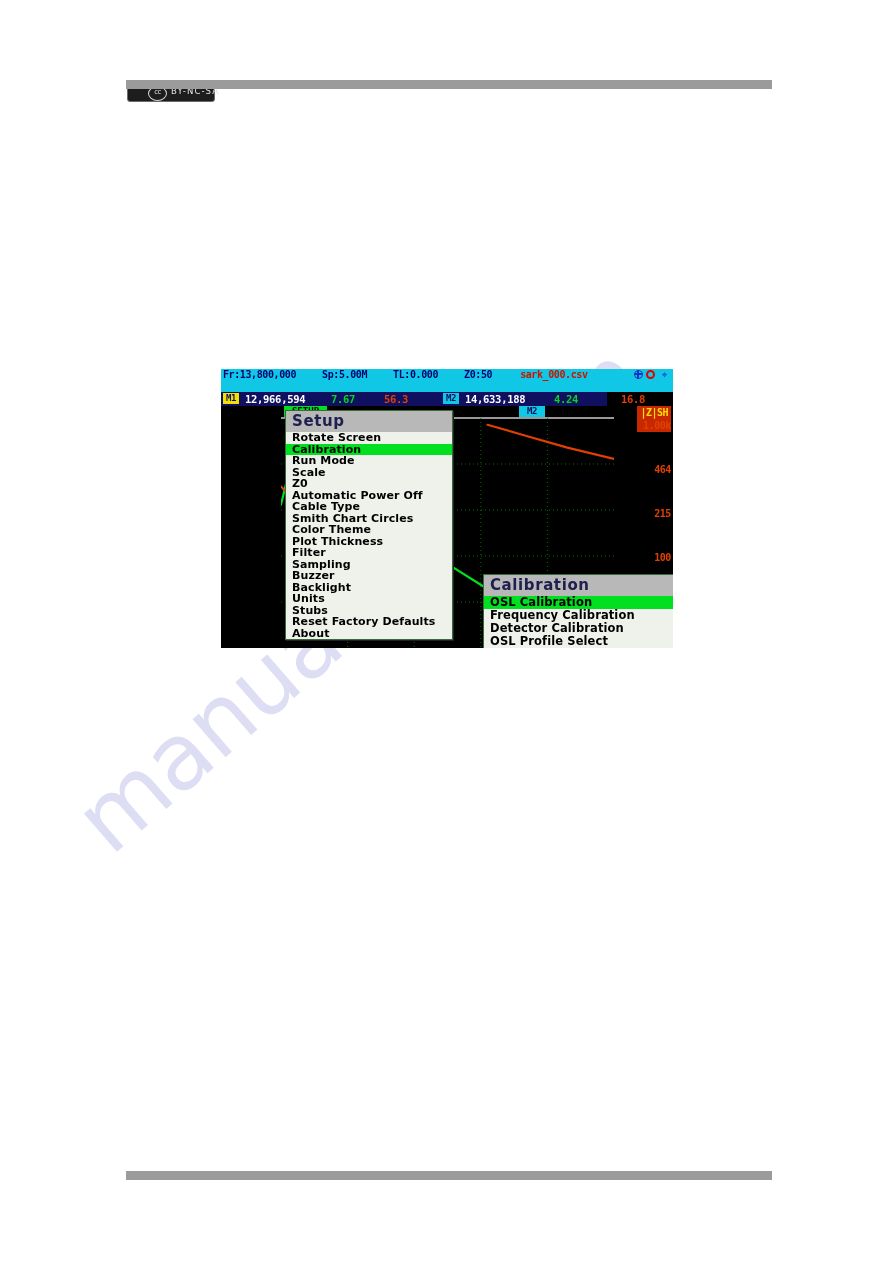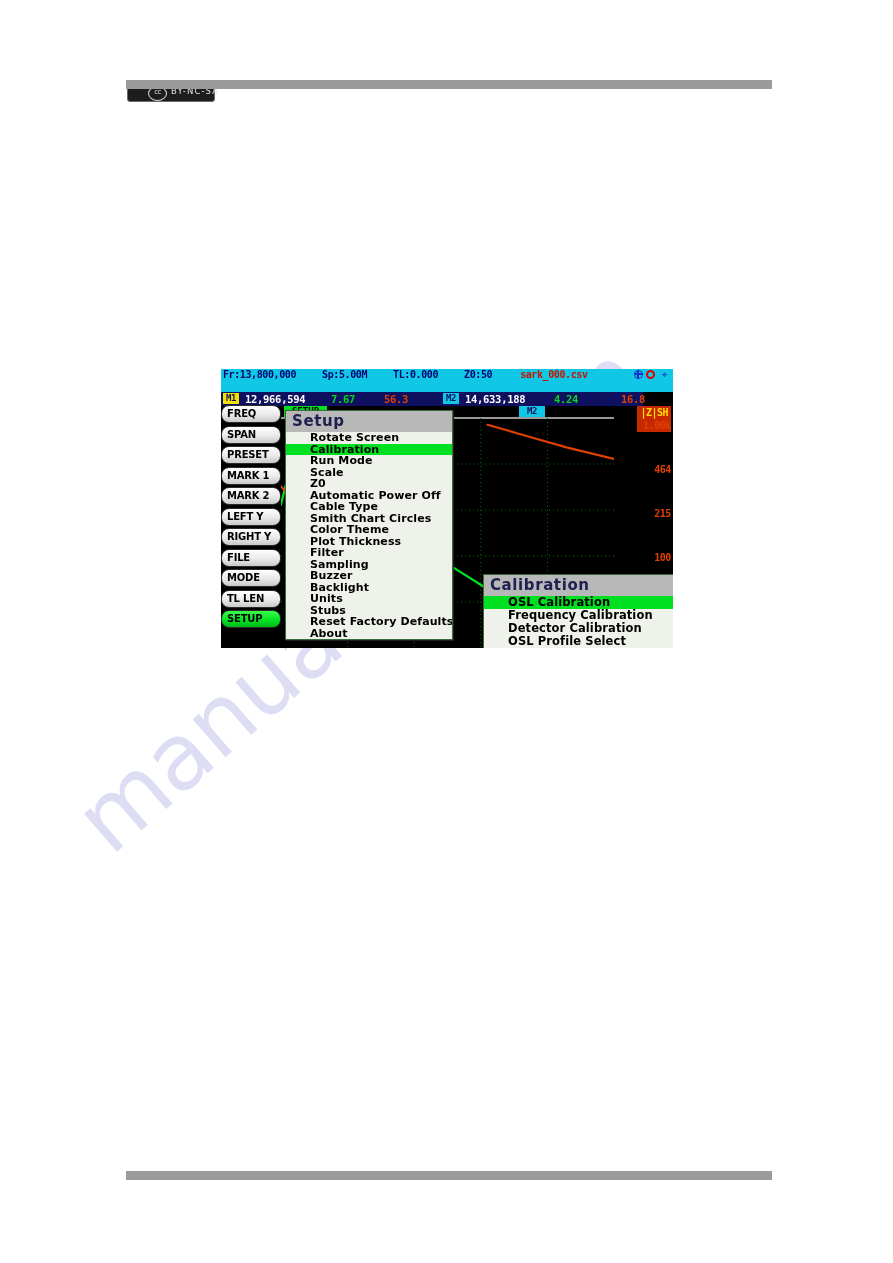--- a/index.html
+++ b/index.html
@@ -158,21 +158,20 @@
 
   
   .marker-bar {
     position: absolute;
     left: 0; top: 23px;
     width: 386px; height: 14px;
     background: #101060;
     font-size: 10.5px;
     font-weight: bold;
     letter-spacing: -0.3px;
-    padding-left: 36px;
   }
   .mk-tag {
     position: absolute;
     top: 1px;
     width: 16px; height: 11px;
     font-size: 9px;
     line-height: 11px;
     text-align: center;
     font-weight: bold;
   }
@@ -286,21 +285,21 @@
     letter-spacing: 0.6px;
     padding: 1px 0 2px 6px;
     line-height: 18px;
   }
   .menu-item {
     font-size: 11px;
     font-weight: bold;
     color: #000000;
     line-height: 11.5px;
     height: 11.5px;
-    padding-left: 24px;
+    padding-left: 6px;
     letter-spacing: 0.1px;
     white-space: nowrap;
     overflow: hidden;
   }
   .menu-item.sel {
     background: #00e020;
   }
 
   #menu-setup {
     left: 64px; top: 41px;
@@ -374,33 +373,20 @@
           <line x1="0" y1="94" x2="333" y2="94" stroke="#007000" stroke-width="1" stroke-dasharray="1 3"></line>
           <line x1="0" y1="140" x2="333" y2="140" stroke="#007000" stroke-width="1" stroke-dasharray="1 3"></line>
           <line x1="0" y1="186" x2="333" y2="186" stroke="#007000" stroke-width="1" stroke-dasharray="1 3"></line>
           <polyline points="0.0,88.6 10.0,47.6 30.0,8.8 46.6,2.0 73.3,38.5 103.2,86.4 133.2,122.8 166.5,147.9 206.5,173.0 246.4,193.5 286.4,209.5 333.0,223.2" fill="none" stroke="#00e020" stroke-width="2.2" stroke-linejoin="round" stroke-linecap="round"></polyline>
           <polyline points="0.0,70.4 16.7,88.6 36.6,93.2 56.6,70.4 79.9,38.5 99.9,8.8 119.9,2.0" fill="none" stroke="#e04000" stroke-width="2.2" stroke-linejoin="round" stroke-linecap="round"></polyline>
           <polyline points="206.5,8.8 246.4,20.2 286.4,31.6 333.0,43.0" fill="none" stroke="#e04000" stroke-width="2.2" stroke-linejoin="round" stroke-linecap="round"></polyline>
         </svg>
     </div>
   </div>
 
-  <div class="keys" id="softkeys">
-      <div class="key">FREQ</div>
-      <div class="key">SPAN</div>
-      <div class="key">PRESET</div>
-      <div class="key">MARK 1</div>
-      <div class="key">MARK 2</div>
-      <div class="key">LEFT Y</div>
-      <div class="key">RIGHT Y</div>
-      <div class="key">FILE</div>
-      <div class="key">MODE</div>
-      <div class="key">TL LEN</div>
-      <div class="key active">SETUP</div>
-    </div>
 
   <div class="menu" id="menu-setup">
     <div class="menu-title">Setup</div>
     <div id="setup-items">
         <div class="menu-item">Rotate Screen</div>
         <div class="menu-item sel">Calibration</div>
         <div class="menu-item">Run Mode</div>
         <div class="menu-item">Scale</div>
         <div class="menu-item">Z0</div>
         <div class="menu-item">Automatic Power Off</div>

